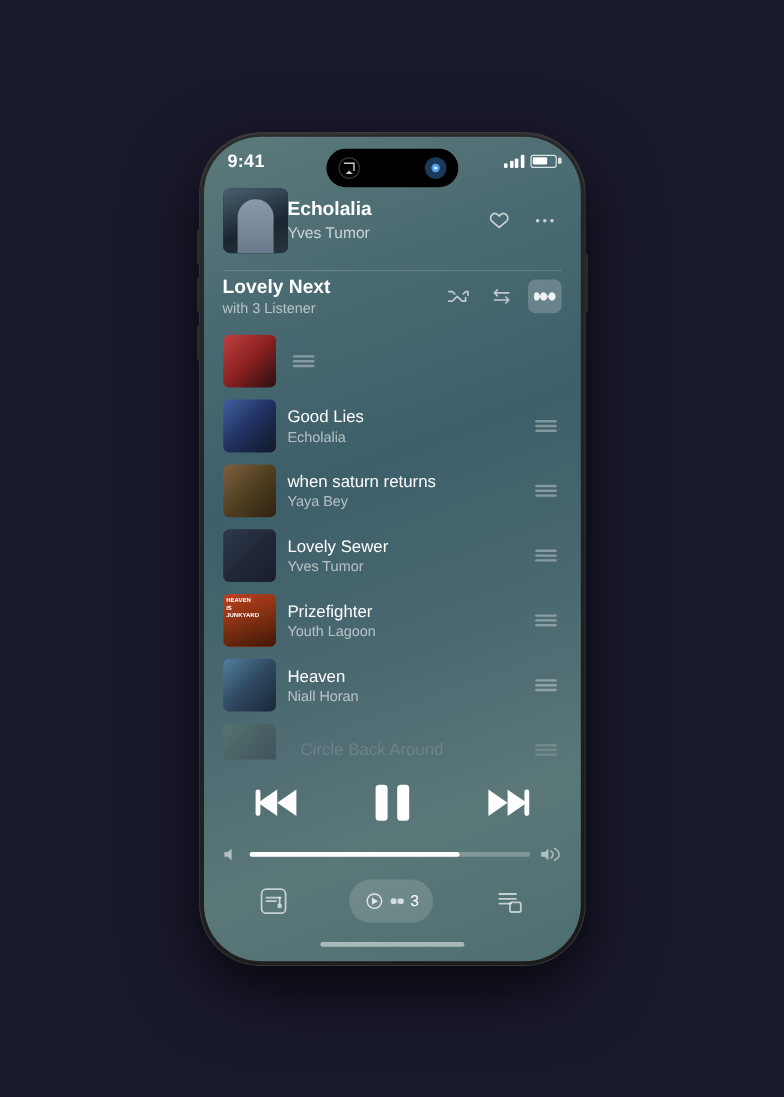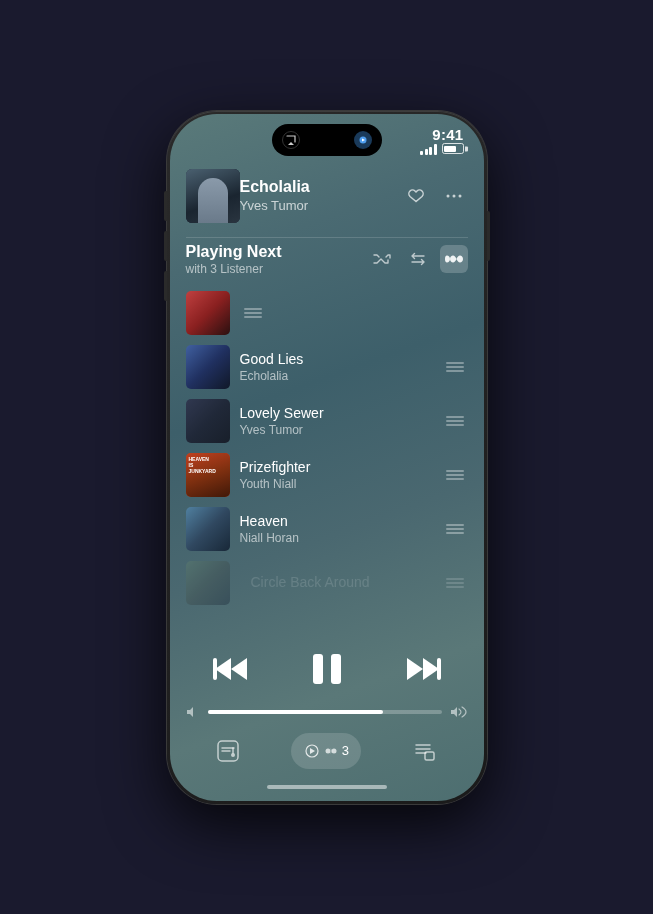--- a/index.html
+++ b/index.html
@@ -56,25 +56,24 @@
       overflow: hidden;
       position: relative;
       display: flex;
       flex-direction: column;
     }
 
     
     .status-bar {
       display: flex;
       justify-content: space-between;
-      align-items: flex-end;
+      align-items: center;
       padding: 12px 20px 6px;
       position: relative;
       z-index: 10;
-      flex-direction: column;
     }
 
     .status-time {
       font-size: 15px;
       font-weight: 600;
       color: #fff;
       letter-spacing: 0.3px;
     }
 
     .dynamic-island {
@@ -538,21 +537,21 @@
             <circle cx="17" cy="11" r="1.5" fill="rgba(255,255,255,0.7)"></circle>
           </svg>
         </div>
       </div>
     </div>
 
     <div class="separator-line"></div>
 
     <div class="playing-next-header">
       <div class="playing-next-text">
-        <div class="label">Playing Next</div>
+        <div class="label">Lovely Next</div>
         <div class="sublabel">with 3 Listener</div>
       </div>
       <div class="queue-controls">
         <div class="queue-btn">
           <svg width="20" height="20" viewBox="0 0 20 20" fill="none">
             <path d="M2 6h3l2 2m7 0l2-2h2m0 0v3M2 14h3l4-4 4 4h3m0 0v-3" stroke="rgba(255,255,255,0.65)" stroke-width="1.4" stroke-linecap="round" stroke-linejoin="round"></path>
           </svg>
         </div>
         <div class="queue-btn">
           <svg width="20" height="20" viewBox="0 0 20 20" fill="none">
@@ -589,20 +588,34 @@
           <div class="track-item-title">Good Lies</div>
           <div class="track-item-artist">Echolalia</div>
         </div>
         <div class="drag-handle">
           <div class="drag-line"></div>
           <div class="drag-line"></div>
           <div class="drag-line"></div>
         </div>
       </div>
 
+      <div class="track-item">
+        <div class="track-album-thumb thumb-3">
+          <div class="thumb-inner"></div>
+        </div>
+        <div class="track-item-info">
+          <div class="track-item-title">when saturn returns</div>
+          <div class="track-item-artist">Yaya Bey</div>
+        </div>
+        <div class="drag-handle">
+          <div class="drag-line"></div>
+          <div class="drag-line"></div>
+          <div class="drag-line"></div>
+        </div>
+      </div>
 
       <div class="track-item">
         <div class="track-album-thumb thumb-4">
           <div class="thumb-inner"></div>
         </div>
         <div class="track-item-info">
           <div class="track-item-title">Lovely Sewer</div>
           <div class="track-item-artist">Yves Tumor</div>
         </div>
         <div class="drag-handle">
@@ -612,21 +625,21 @@
         </div>
       </div>
 
       <div class="track-item">
         <div class="track-album-thumb" style="background:#c04020; position:relative; overflow:hidden;">
           <div style="position:absolute;inset:0;background:linear-gradient(160deg,#c04020,#803010,#401808);"></div>
           <div style="position:absolute;top:3px;left:3px;font-size:5px;font-weight:900;color:#fff;line-height:1.2;z-index:1;">HEAVEN<br>IS<br>JUNKYARD</div>
         </div>
         <div class="track-item-info">
           <div class="track-item-title">Prizefighter</div>
-          <div class="track-item-artist">Youth Niall</div>
+          <div class="track-item-artist">Youth Lagoon</div>
         </div>
         <div class="drag-handle">
           <div class="drag-line"></div>
           <div class="drag-line"></div>
           <div class="drag-line"></div>
         </div>
       </div>
 
       <div class="track-item">
         <div class="track-album-thumb thumb-6">

